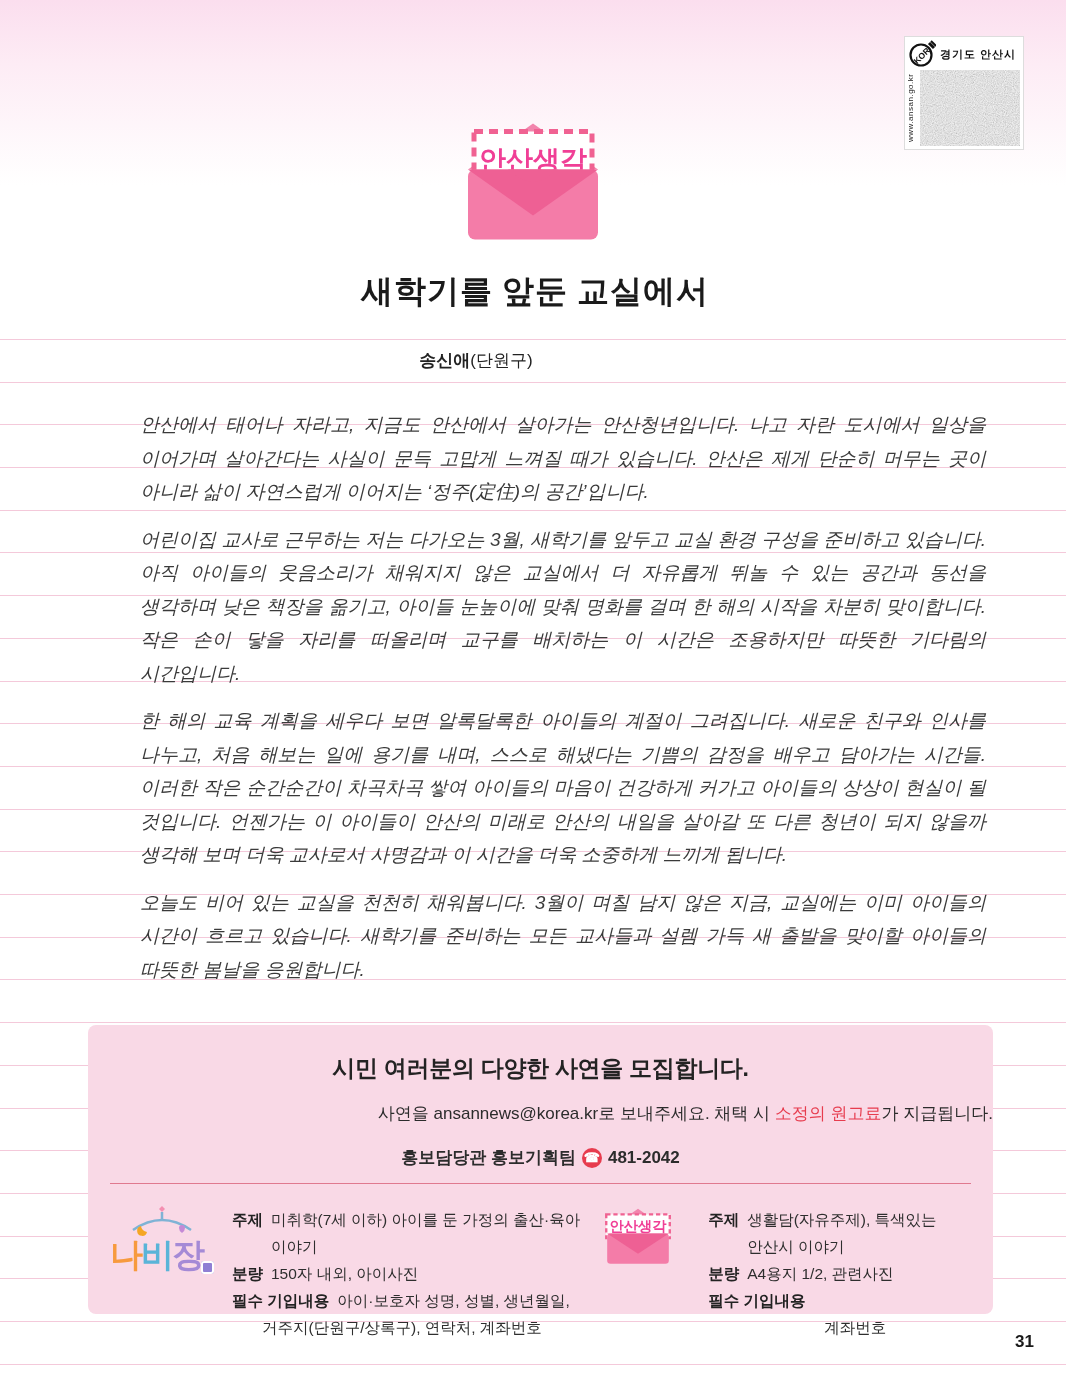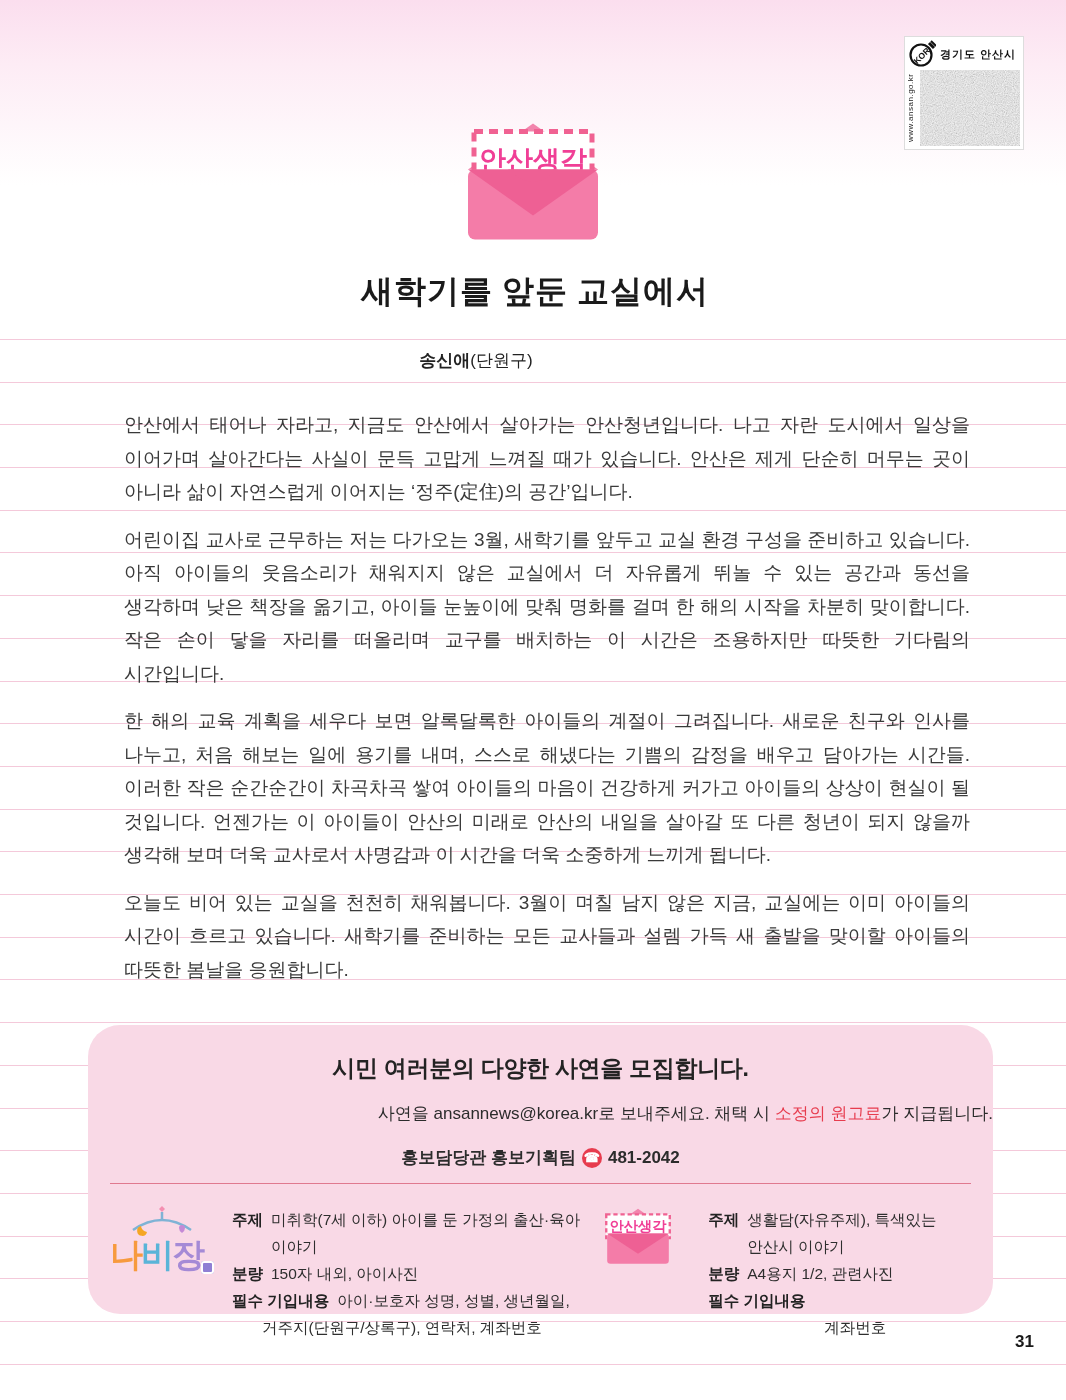--- a/index.html
+++ b/index.html
@@ -29,26 +29,26 @@
 
   
   .envelope-logo{position:absolute;top:112px;left:448px;width:170px;height:138px;}
   .small-envelope{width:86px;height:64px;}
 
   .article-title{position:absolute;top:270px;left:2px;width:1066px;text-align:center;
     font-family:"Liberation Serif", serif;font-size:32px;font-weight:600;color:#1a1a1a;letter-spacing:1px;}
   .author-line{position:absolute;top:349px;left:0;width:952px;text-align:center;font-size:17px;color:#222;}
   .author-name{font-weight:bold;}
 
-  .body-text{position:absolute;top:408px;left:124px;width:846px;}
+  .body-text{position:absolute;top:408px;left:140px;width:846px;font-style:italic;}
   .body-text p{margin:0 0 14px 0;font-size:19px;line-height:33.5px;text-align:justify;color:#3a3a3a;word-break:keep-all;}
 
   
   .submission-box{position:absolute;top:1025px;left:88px;width:905px;height:289px;
-    background:#f9d9e6;border-radius:32px;box-sizing:border-box;padding-top:28px;}
+    background:#f9d9e6;border-radius:8px;box-sizing:border-box;padding-top:28px;}
   .box-heading{text-align:center;font-size:23px;font-weight:bold;color:#232323;margin:0 0 18px 0;letter-spacing:-0.3px;}
   .box-line1{text-align:right;font-size:17px;color:#2c2c2c;margin:0 0 6px 0;}
   .highlight{color:#e73c4e;}
   .box-line2{text-align:center;font-size:17px;font-weight:bold;color:#2c2c2c;display:flex;align-items:center;justify-content:center;gap:6px;margin-top:21px;}
   .phone-icon{display:inline-flex;align-items:center;justify-content:center;width:20px;height:20px;border-radius:50%;
     background:#e73c4e;color:#fff;font-size:13px;line-height:1;}
   .box-divider{height:1px;background:#e0798f;margin:14px 22px 0 22px;}
 
   .box-sections{display:flex;padding:14px 14px 0 18px;}
   .box-section{display:flex;align-items:flex-start;gap:14px;}

